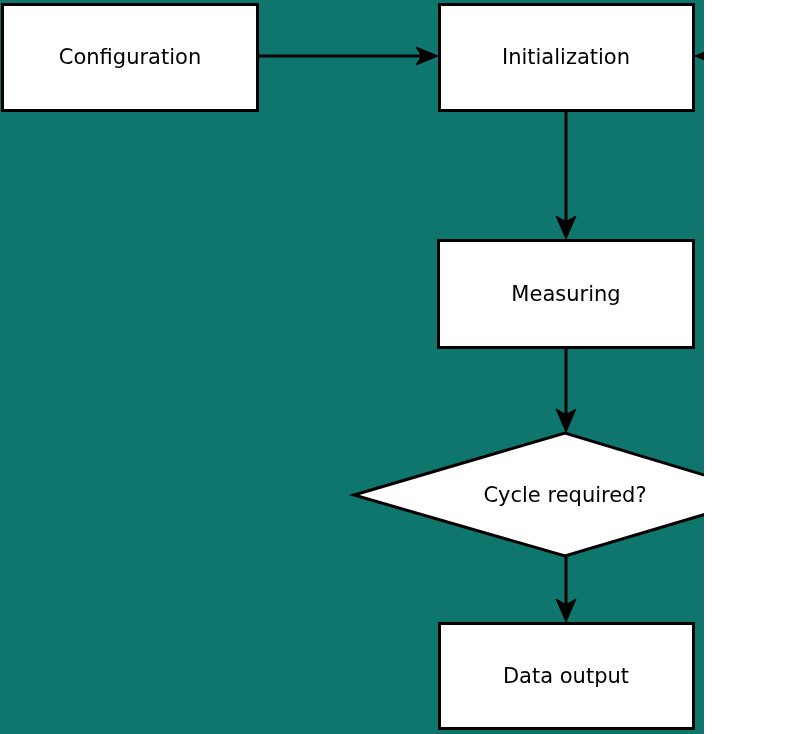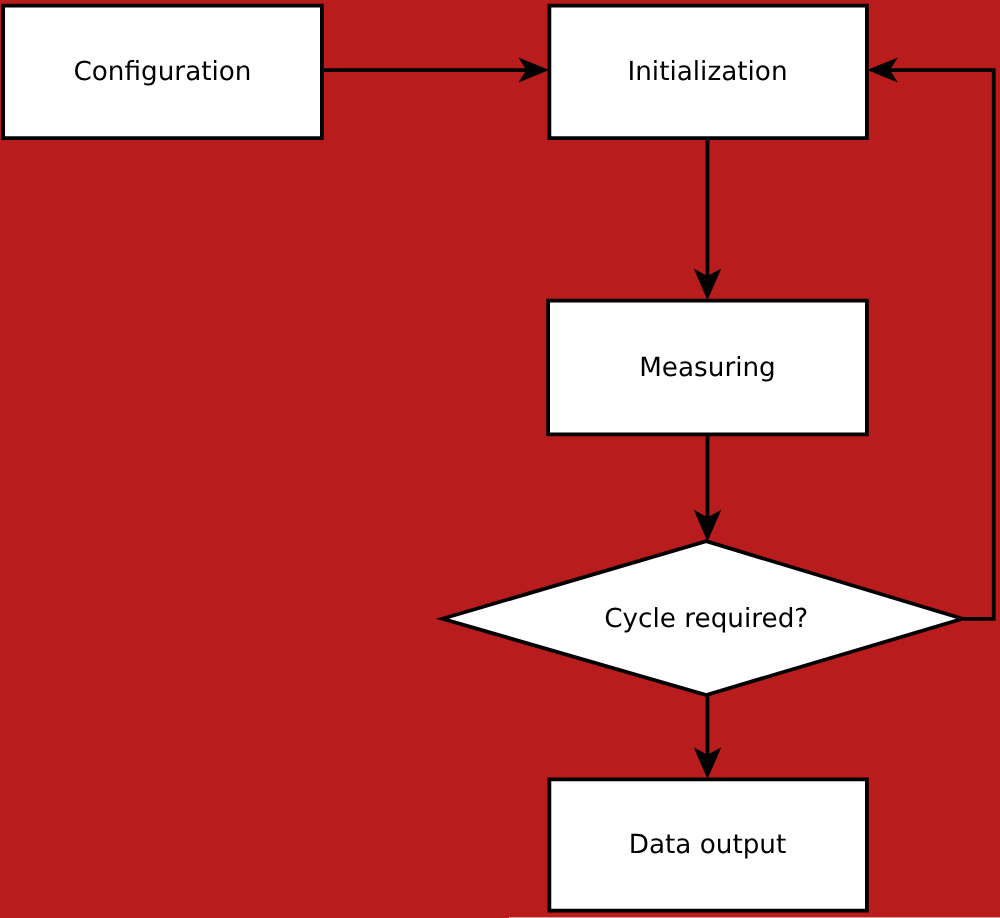--- a/index.html
+++ b/index.html
@@ -6,23 +6,23 @@
   html, body {
     margin: 0;
     padding: 0;
     background: #ffffff;
   }
   body {
     font-family: "DejaVu Sans", sans-serif;
   }
   #canvas {
     position: relative;
-    width: 800px;
+    width: 704px;
     height: 734px;
-    background: #b91c1c;
+    background: #0f766e;
     overflow: hidden;
     text-align: right;
   }
   #flow-svg {
     position: absolute;
     top: 0;
     left: 0;
     width: 800px;
     height: 734px;
     display: block;

